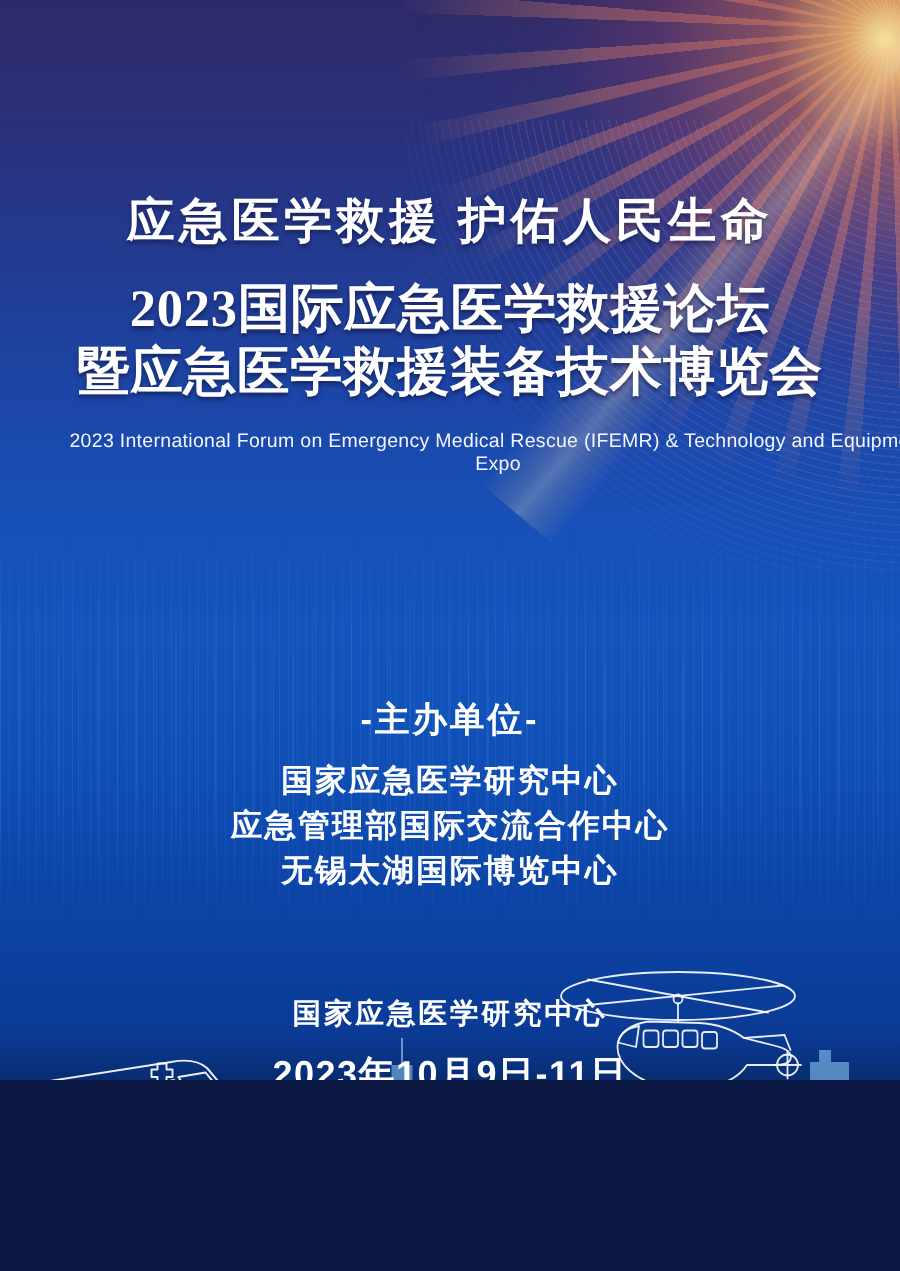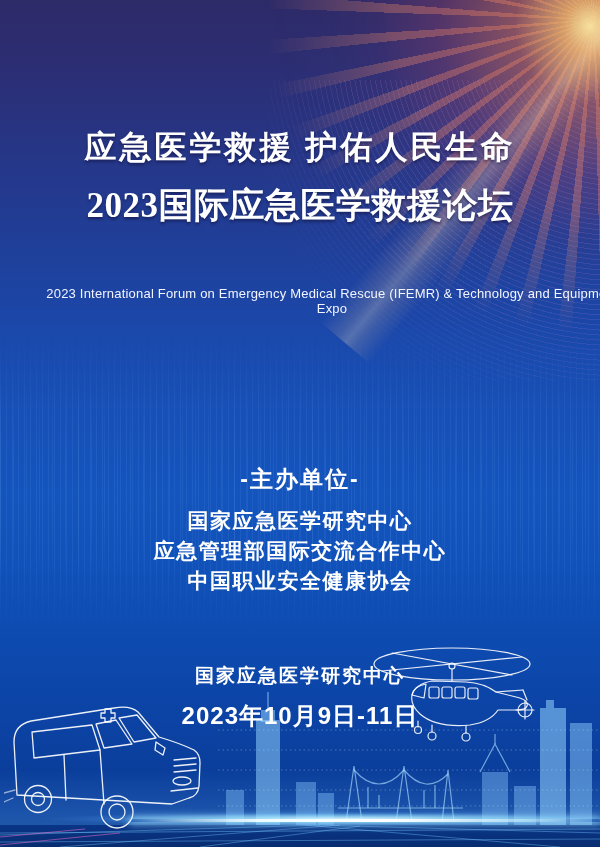--- a/index.html
+++ b/index.html
@@ -1,17 +1,17 @@
 <!DOCTYPE html>
 <html><head>
 <meta charset="utf-8">
 <style>
   html,body{margin:0;padding:0;background:#0a1740;}
   .poster{
-    position:relative;width:600px;height:847px;overflow:hidden;
+    position:relative;width:600px;height:720px;overflow:hidden;
     font-family:"Liberation Sans","DejaVu Sans",sans-serif;color:#fff;
     background:linear-gradient(180deg,
       #2d2a68 0%, #2c2e74 8%, #263687 18%, #203e97 28%,
       #1b47a9 38%, #1750b7 48%, #1354bd 58%, #1052ba 66%,
       #0e4cb2 74%, #0c45a8 82%, #0b3f9d 90%, #0a3a94 96%, #082c70 100%);
   }
   .layer{position:absolute;pointer-events:none;}
   
   .sunburst{
     right:0;top:0;width:330px;height:330px;
@@ -204,28 +204,29 @@
         <line x1="52" y1="81" x2="52" y2="87"></line>
         <circle cx="52" cy="90" r="3.5"></circle>
       </g>
     </svg>
   </div>
 
   <div class="txt slogan">应急医学救援 护佑人民生命</div>
 
   <div class="txt title">
     <div>2023国际应急医学救援论坛</div>
+    <div>暨应急医学救援装备技术博览会</div>
   </div>
 
   <div class="txt subtitle">2023 International Forum on Emergency Medical Rescue (IFEMR) &amp;  Technology and Equipment Expo</div>
 
   <div class="txt org-heading">-主办单位-</div>
 
   <div class="txt org-list">
     <div>国家应急医学研究中心</div>
     <div>应急管理部国际交流合作中心</div>
-    <div>中国职业安全健康协会</div>
+    <div>无锡太湖国际博览中心</div>
   </div>
 
   <div class="txt venue">国家应急医学研究中心</div>
   <div class="txt date">2023年10月9日-11日</div>
 
 </div>
 
 </body></html>

